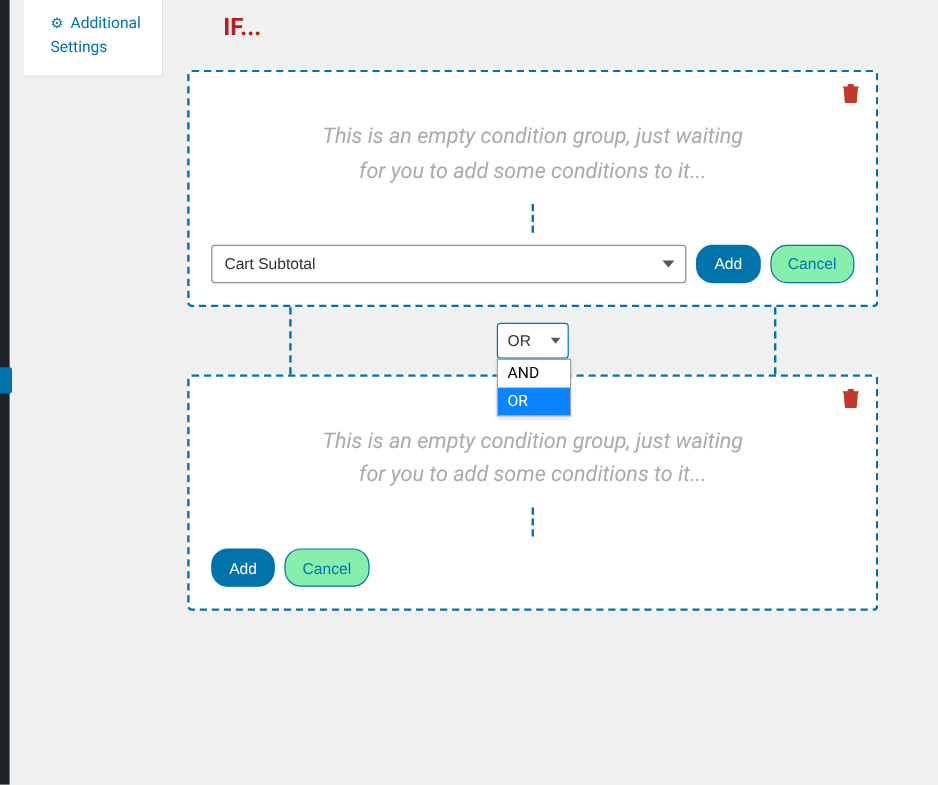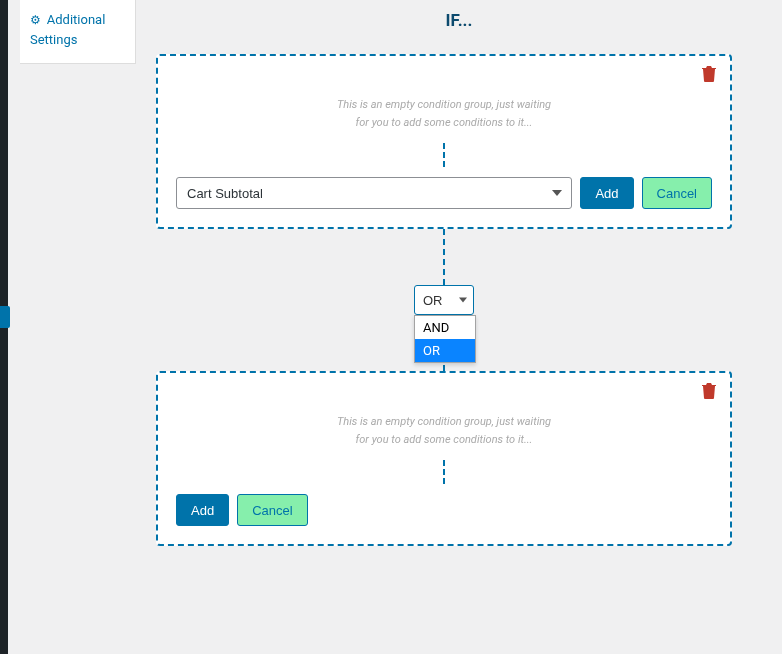--- a/index.html
+++ b/index.html
@@ -30,21 +30,21 @@
       z-index: 10;
     }
     .sidebar {
       position: absolute;
       left: 20px;
       top: 0;
       width: 116px;
       background: #fff;
       border-right: 1px solid #ddd;
       border-bottom: 1px solid #ddd;
-      padding: 10px 10px 14px 10px;
+      padding: 10px 10px 14px 22px;
     }
     .sidebar-item {
       color: #0073aa;
       font-size: 13px;
       cursor: pointer;
       line-height: 1.5;
     }
     .sidebar-item .gear {
       margin-right: 6px;
       font-size: 12px;
@@ -52,24 +52,23 @@
     .main {
       position: absolute;
       left: 136px;
       top: 0;
       right: 0;
       bottom: 0;
       padding: 0 50px 20px 20px;
       overflow: visible;
     }
     .heading {
-      text-align: center;
-      font-size: 17px;
+      font-size: 20px;
       font-weight: 700;
-      color: #0c4a6e;
+      color: #b91c1c;
       margin: 10px 0 24px 0;
       padding-left: 30px;
     }
     .group {
       border: 2px dashed #0073aa;
       border-radius: 4px;
       background: #fff;
       padding: 10px 18px 18px 18px;
       position: relative;
       margin: 0 0 0 0;
@@ -79,21 +78,21 @@
       top: 10px;
       right: 14px;
       cursor: pointer;
       color: #c0392b;
     }
     .delete-btn svg { width: 14px; height: 16px; fill: #c0392b; }
     .empty-text {
       text-align: center;
       color: #aaa;
       font-style: italic;
-      font-size: 11px;
+      font-size: 18px;
       line-height: 1.6;
       padding: 30px 26px 6px 26px;
     }
     .vline-small {
       width: 0;
       border-left: 2px dashed #0073aa;
       height: 24px;
       margin: 6px auto 10px auto;
     }
     .vline-conn {
@@ -131,21 +130,21 @@
       transform: translateY(-50%);
       width: 0; height: 0;
       border-left: 5px solid transparent;
       border-right: 5px solid transparent;
       border-top: 6px solid #555;
       pointer-events: none;
     }
     .btn {
       height: 32px;
       padding: 0 14px;
-      border-radius: 3px;
+      border-radius: 14px;
       font-size: 13px;
       cursor: pointer;
       border: 1px solid transparent;
     }
     .btn-primary {
       background: #0073aa;
       color: #fff;
       border-color: #0073aa;
     }
     .btn-secondary {
@@ -198,21 +197,20 @@
       font-size: 13px;
       cursor: pointer;
       color: #000;
     }
     .dropdown-item.highlighted {
       background: #0a84ff;
       color: #fff;
     }
     .center-col {
       display: flex;
-      flex-direction: column;
       align-items: center;
       position: relative;
     }
   </style>
 </head>
 <body>
 
 <div class="dark-strip"></div>
 <div class="blue-tab"></div>
 

